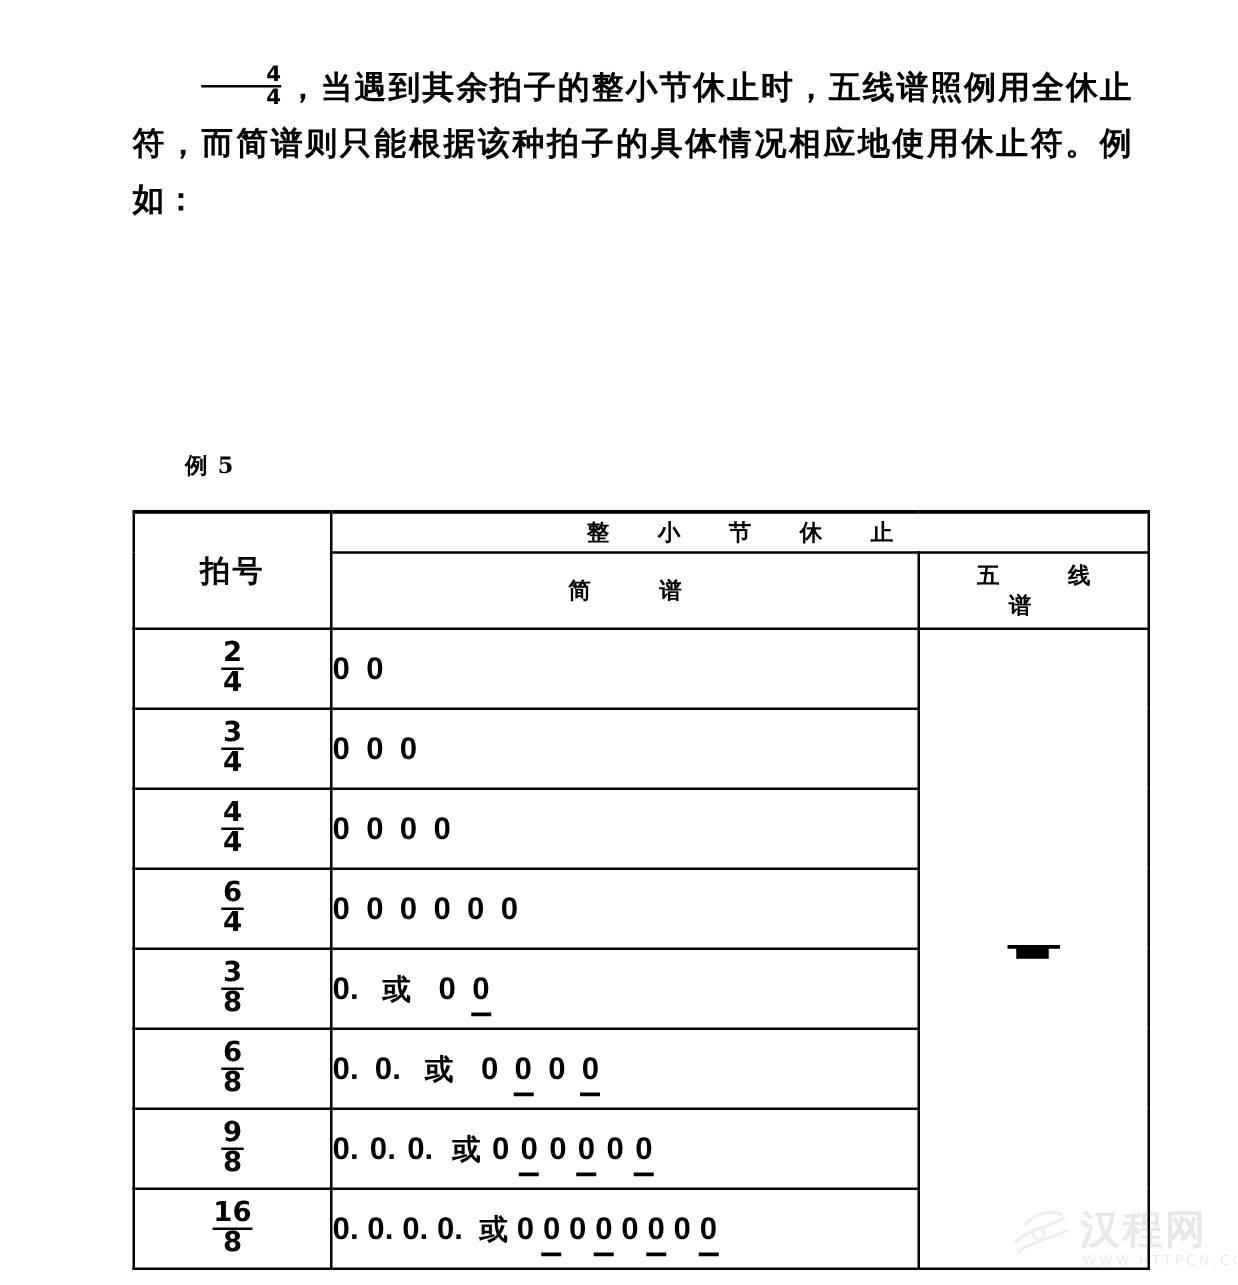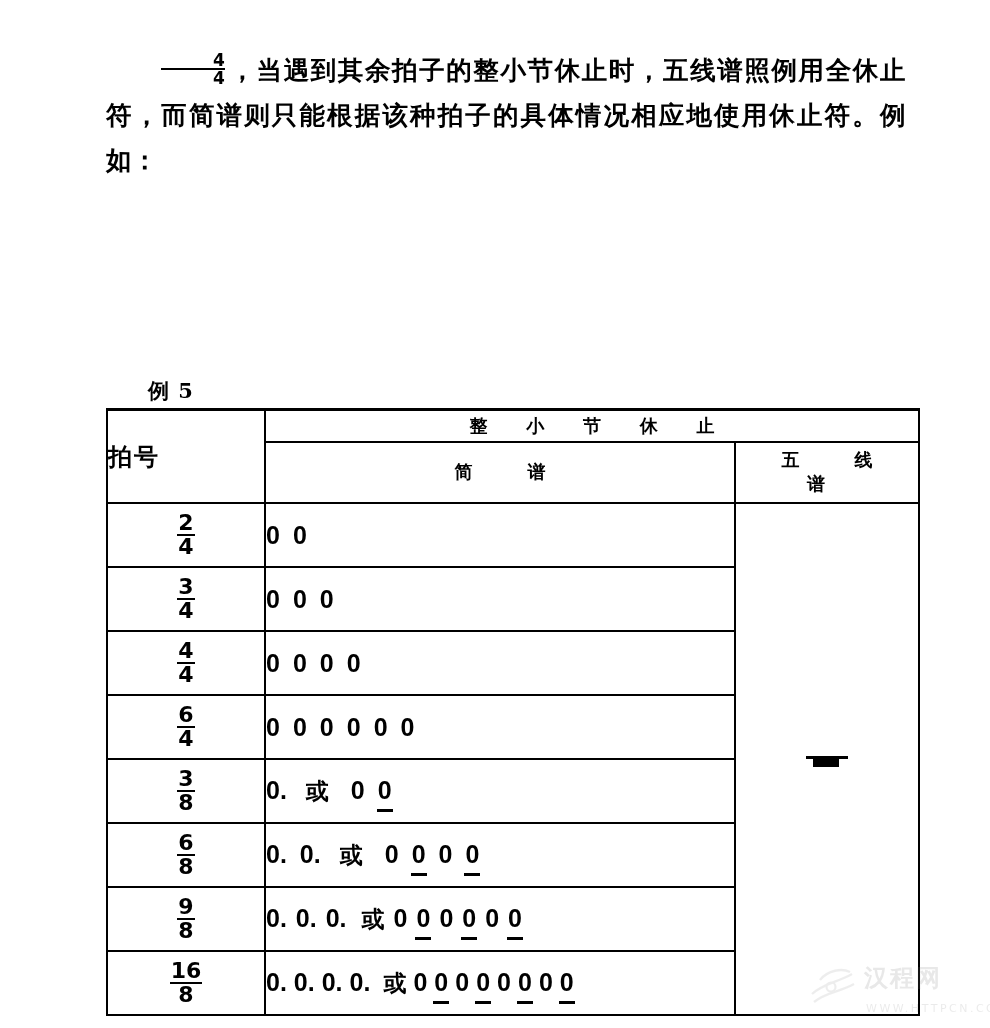--- a/index.html
+++ b/index.html
@@ -48,24 +48,23 @@
     margin: 0 3px;
   }
   .inlfrac .num { display: block; }
   .inlfrac .den { display: block; border-top: 2.5px solid #000; }
 
   
   #ex5 {
     position: absolute;
     left: 148px;
     top: 360px;
-    font-size: 21px;
+    font-size: 18px;
     font-weight: 600;
     letter-spacing: 1px;
-    margin-top: 17px;
   }
 
   
   #score-table {
     position: absolute;
     left: 106px;
     top: 408px;
     width: 812px;
     height: 608px;
     border-collapse: collapse;
@@ -85,20 +84,21 @@
   .hd {
     text-align: center;
     font-size: 18px;
     font-weight: 700;
     letter-spacing: 14px;
     text-indent: 14px;
     font-family: Liberation Mono, monospace;
   }
   .hd-tight { letter-spacing: 22px; text-indent: 22px; }
   .hd-beat {
+    text-align: center;
     font-size: 24px;
     font-weight: 700;
     letter-spacing: 2px;
     font-family: "DejaVu Sans", "Liberation Sans", sans-serif;
   }
   .data-row td { height: 62px; }
 
   
   .frac {
     display: inline-block;
@@ -161,21 +161,21 @@
     left: 806px;
     top: 958px;
     width: 184px;
     height: 68px;
     opacity: 0.17;
     pointer-events: none;
   }
   #watermark .wm-text {
     position: absolute;
     left: 58px; top: 4px;
-    font-size: 24px;
+    font-size: 32px;
     font-weight: 700;
     color: #7a7a7a;
     letter-spacing: 2px;
     font-family: "DejaVu Sans", "Liberation Sans", sans-serif;
   }
   #watermark .wm-url {
     position: absolute;
     left: 60px; top: 44px;
     font-size: 11px;
     color: #8a8a8a;

